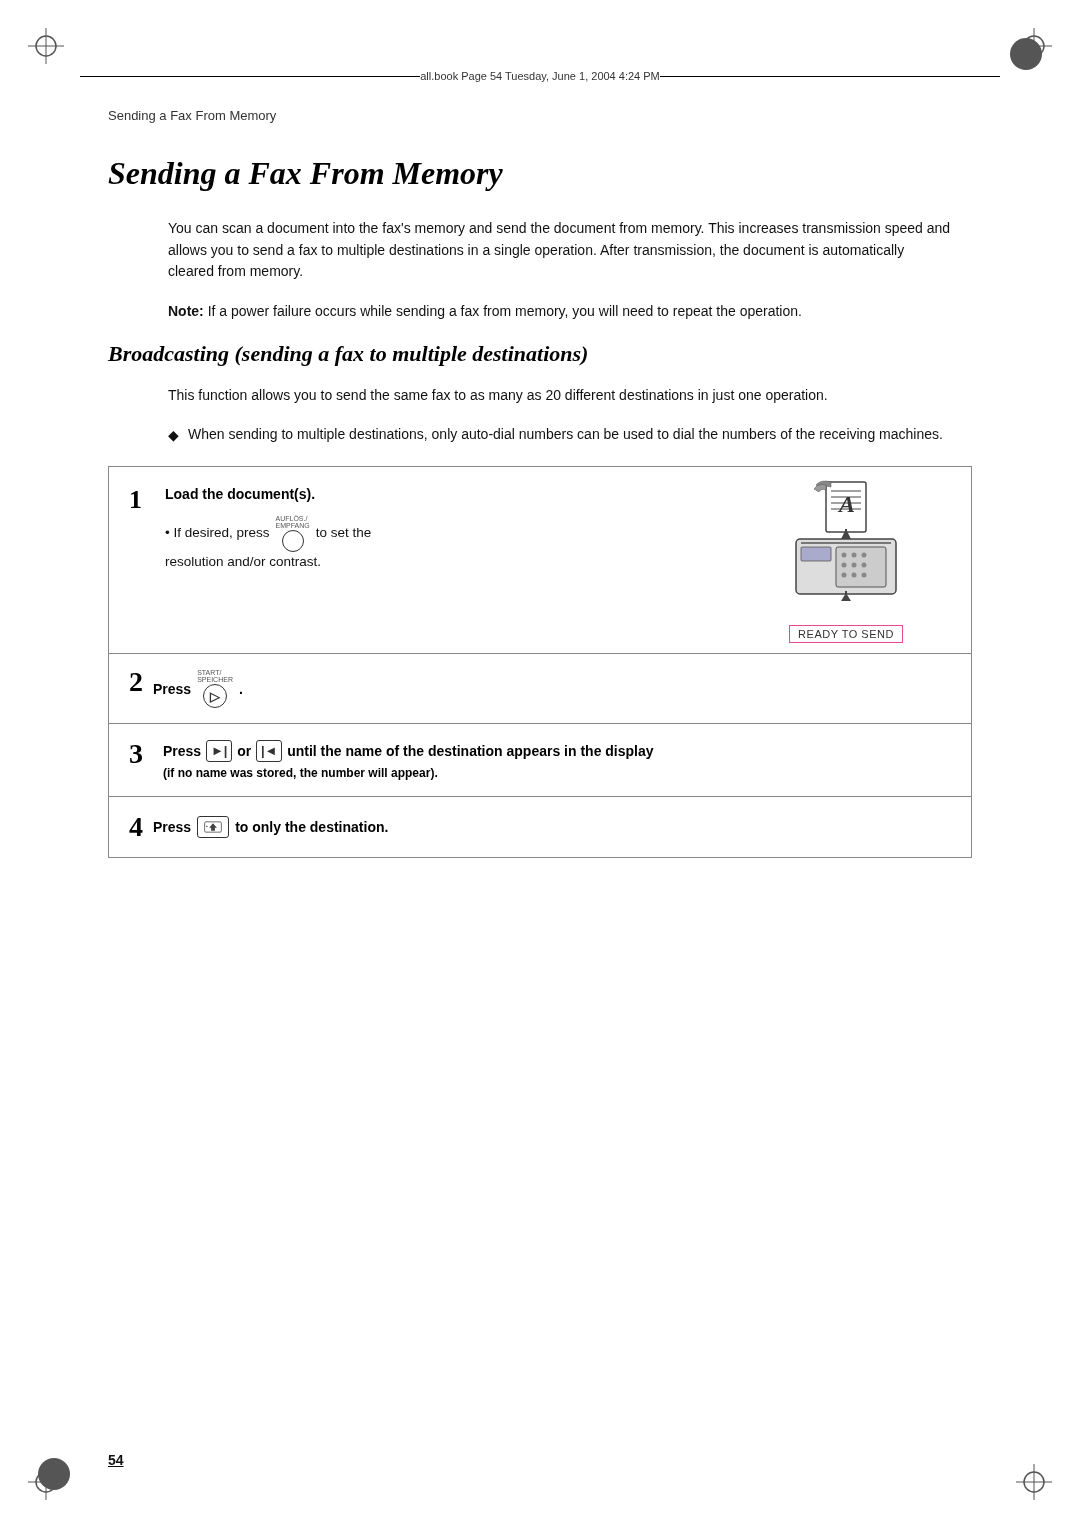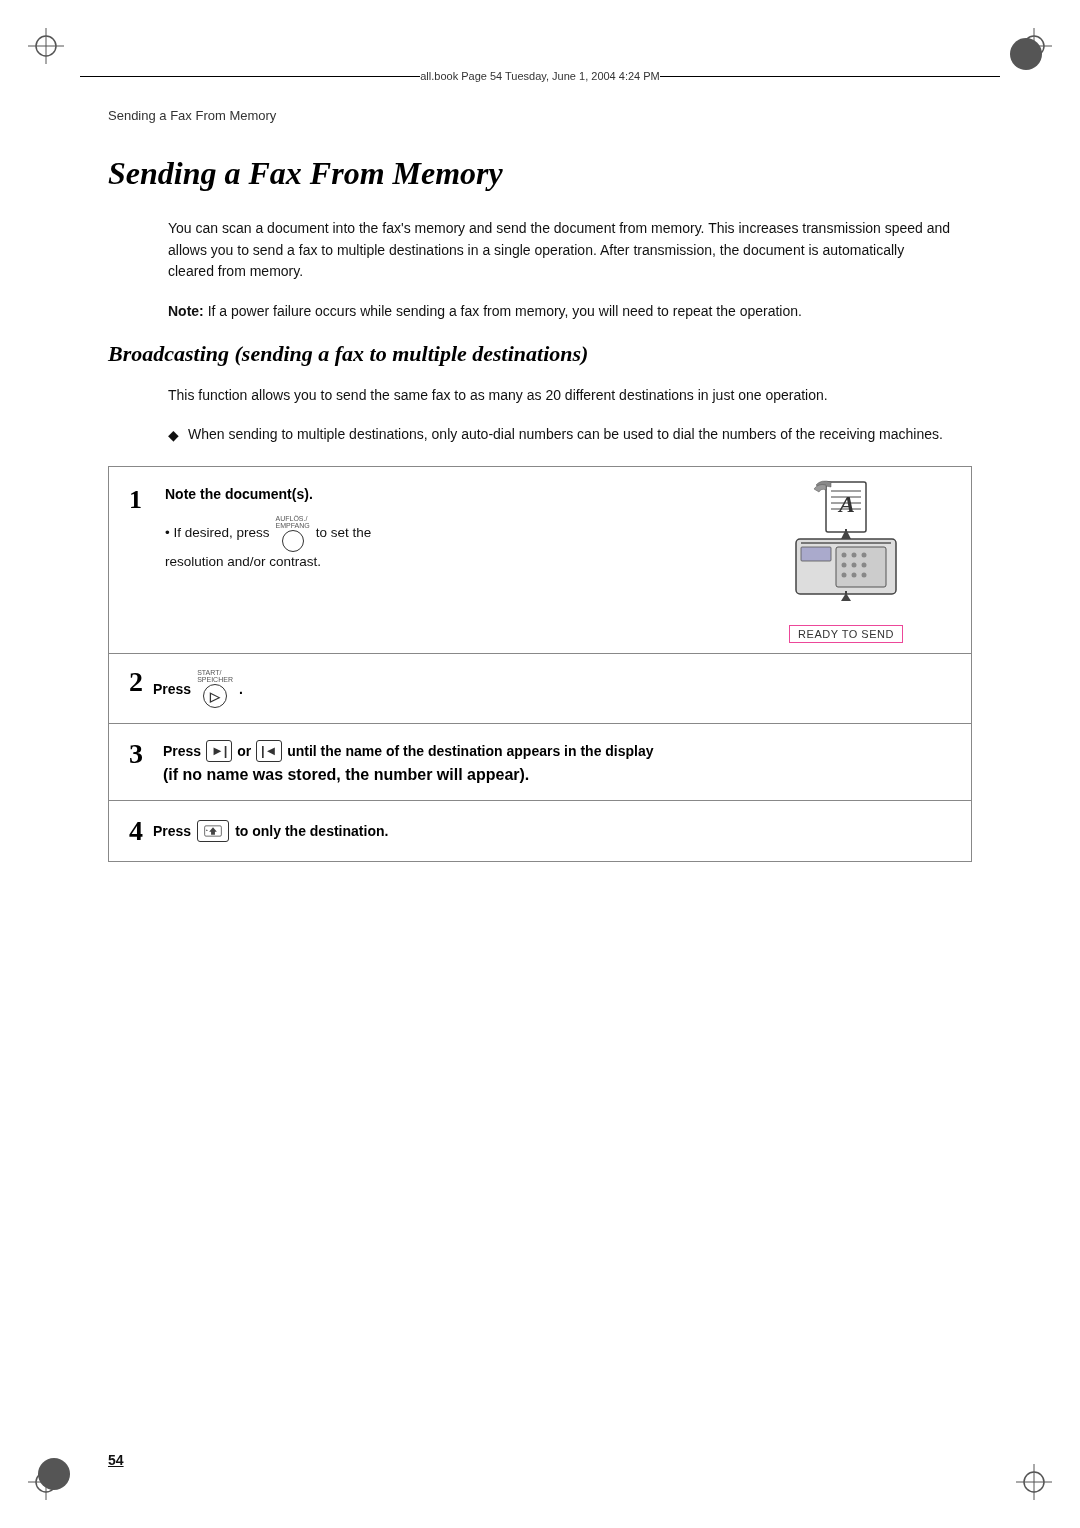--- a/index.html
+++ b/index.html
@@ -417,21 +417,21 @@
     <div class="bullet-item">
       <span class="bullet-diamond">◆</span>
       <span>When sending to multiple destinations, only auto-dial numbers can be used to dial the numbers of the receiving machines.</span>
     </div>
 
     <div class="steps-box">
 
       <div class="step-row">
         <div class="step-left">
           <span class="step-number">1</span>
-          <span class="step-title">Note the document(s).</span>
+          <span class="step-title">Load the document(s).</span>
           <div class="step-body">
             <div class="step-inline">
               <span>• If desired, press</span>
               <span class="press-icon">
                 <span class="press-icon-label">AUFLÖS./<br>EMPFANG</span>
                 <span class="btn-circle"></span>
               </span>
               <span>to set the</span>
             </div>
             <div>resolution and/or contrast.</div>
@@ -500,21 +500,21 @@
         <div style="display:flex;align-items:flex-start;gap:10px;">
           <span class="step-number-col">3</span>
           <div>
             <div class="step-bold-line" style="display:flex;align-items:center;flex-wrap:wrap;gap:5px;">
               <strong>Press</strong>
               <span class="nav-arrow-btn">►|</span>
               <strong>or</strong>
               <span class="nav-arrow-btn">|◄</span>
               <strong>until the name of the destination appears in the display</strong>
             </div>
-            <div style="font-size:16px;font-weight:bold;margin-top:4px;">
+            <div style="font-size:12px;font-weight:bold;margin-top:4px;">
               (if no name was stored, the number will appear).
             </div>
           </div>
         </div>
       </div>
 
       <div class="step-row-4">
         <span class="step-number-col">4</span>
         <div style="display:flex;align-items:center;gap:6px;flex-wrap:wrap;">
           <strong style="font-size:14px;">Press</strong>

